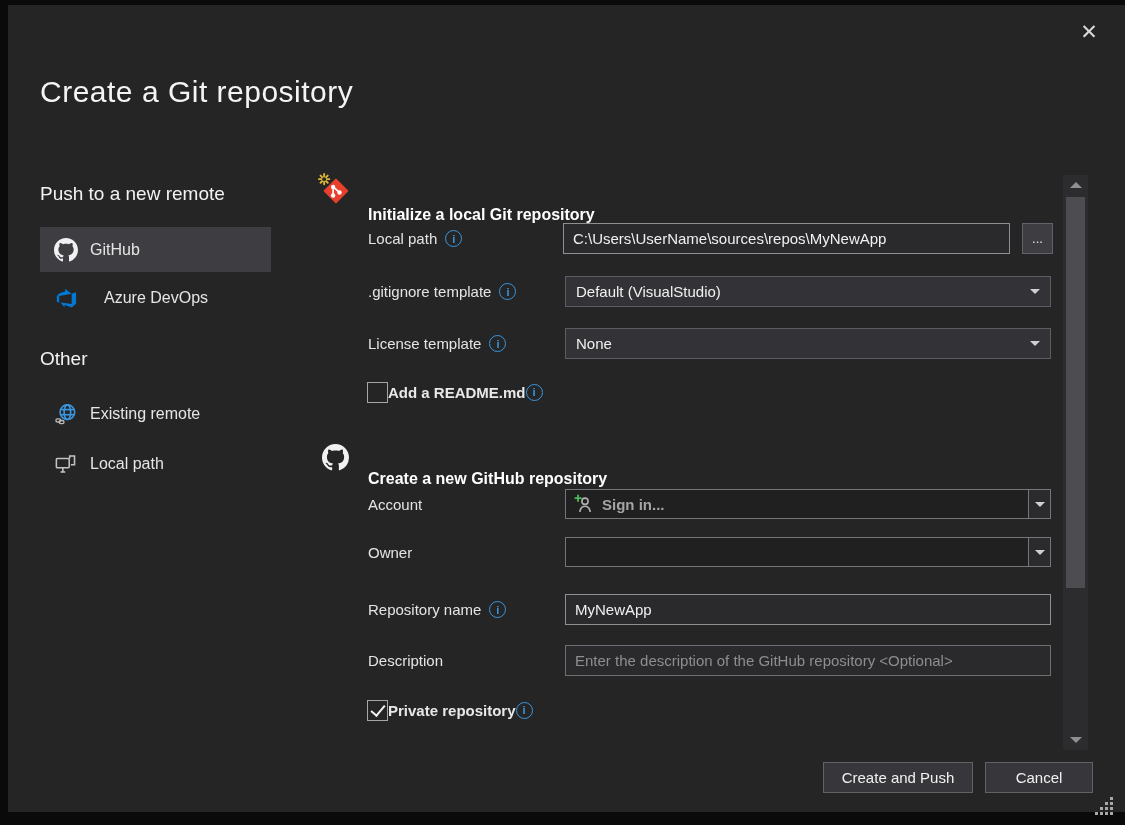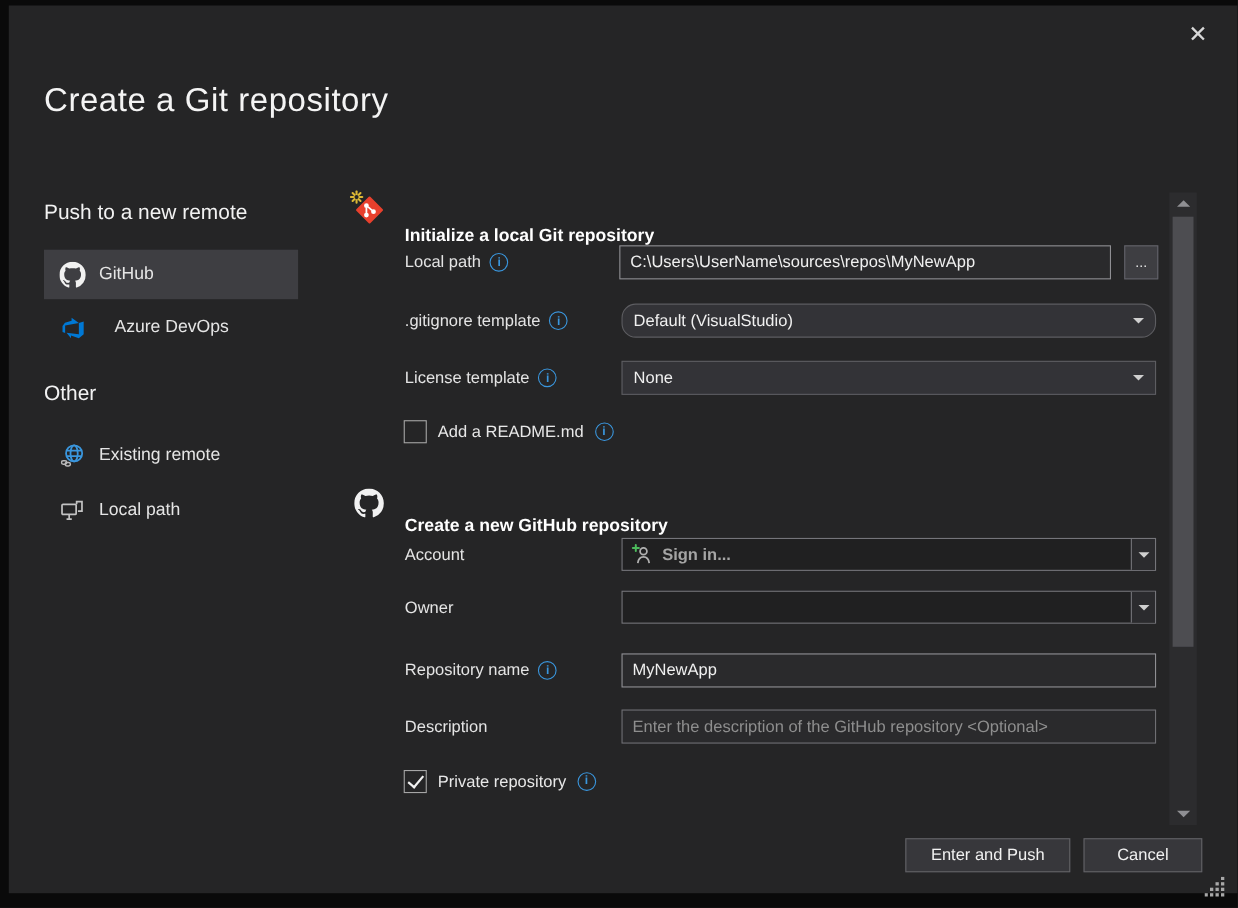--- a/index.html
+++ b/index.html
@@ -52,22 +52,22 @@
   .caret { width:0; height:0; border-left:5px solid transparent; border-right:5px solid transparent;
            border-top:5px solid #cfcfcf; }
 
   .combo { position:absolute; left:557px; width:486px; height:30px; background:#202021;
            border:1px solid #75757a; display:flex; cursor:pointer; }
   .combo-body { flex:1; display:flex; align-items:center; gap:8px; padding:0 8px; }
   .combo-placeholder { font-size:15px; color:#a5a5a5; }
   .combo-btn { width:22px; border-left:1px solid #75757a; background:#2b2b2e; display:flex;
                align-items:center; justify-content:center; }
 
-  .check-row { position:absolute; display:flex; align-items:center; gap:10px;
-               font-size:15px; color:#e8e8e8; }
+  .check-row { position:absolute; display:flex; align-items:center; gap:0;
+               font-size:15px; color:#e8e8e8;font-weight:bold; }
   .checkbox { width:21px; height:21px; border:1px solid #a6a6a6; background:transparent;
               position:relative; cursor:pointer; flex:none; }
   .checkbox.checked::after { content:""; position:absolute; left:6px; top:1px; width:6px;
               height:12px; border-right:2px solid #f2f2f2; border-bottom:2px solid #f2f2f2;
               transform:rotate(40deg); }
 
   
   .scrollbar { position:absolute; left:1055px; top:170px; width:25px; height:575px;
                background:#2c2c2e; }
   .sb-arrow { position:absolute; left:0; width:25px; height:16px; display:flex;
@@ -176,21 +176,21 @@
     <span>Local path</span>
     <span class="info-icon"></span>
   </div>
   <input class="text-input" style="left: 555px; top: 218px; width: 447px;" value="C:\Users\UserName\sources\repos\MyNewApp">
   <button class="browse-btn">...</button>
 
   <div class="field-label" style="top:271px;">
     <span>.gitignore template</span>
     <span class="info-icon"></span>
   </div>
-  <div class="dropdown" style="top:271px;border-radius:13px;">
+  <div class="dropdown" style="top:271px;">
     <span class="dd-value">Default (VisualStudio)</span>
     <span class="caret"></span>
   </div>
 
   <div class="field-label" style="top:323px;">
     <span>License template</span>
     <span class="info-icon"></span>
   </div>
   <div class="dropdown" style="top:323px;">
     <span class="dd-value">None</span>
@@ -266,21 +266,21 @@
   <div class="scrollbar">
     <span class="sb-arrow up">
         <span class="tri-up"></span>
       </span>
     <span class="sb-thumb"></span>
     <span class="sb-arrow down">
         <span class="tri-down"></span>
       </span>
   </div>
 
-  <button class="btn primary">Enter and Push</button>
+  <button class="btn primary">Create and Push</button>
   <button class="btn cancel">Cancel</button>
 
   <span class="resize-grip">
     <svg width="19" height="19">
       <g fill="#a8a8a8">
         <rect x="15" y="0" width="3" height="3"></rect>
         <rect x="10" y="5" width="3" height="3"></rect>
           <rect x="15" y="5" width="3" height="3"></rect>
         <rect x="5" y="10" width="3" height="3"></rect>
           <rect x="10" y="10" width="3" height="3"></rect>

